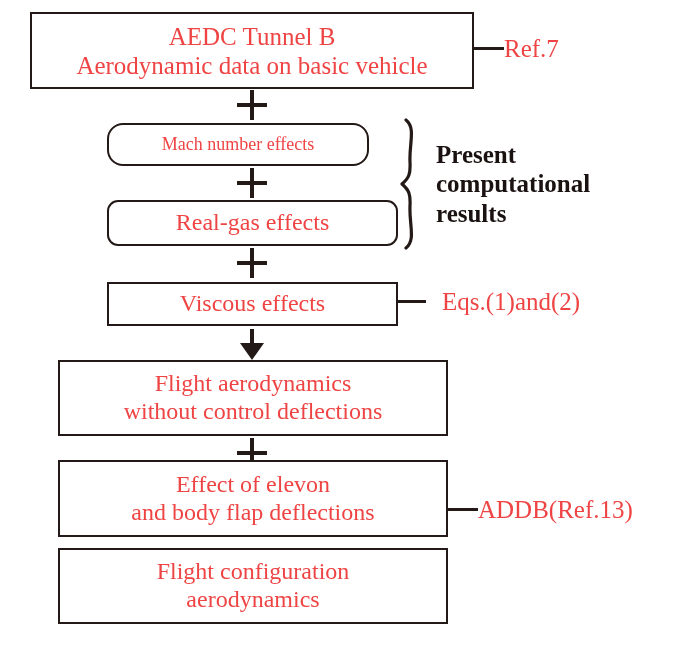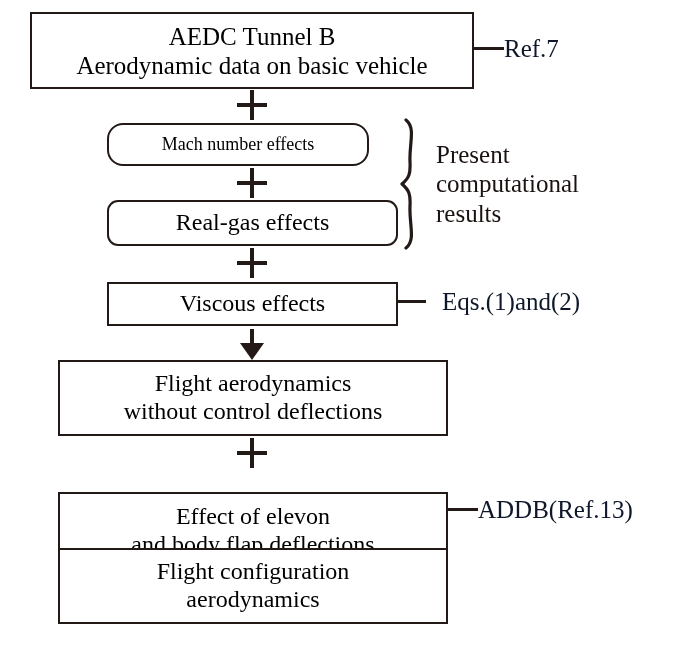--- a/index.html
+++ b/index.html
@@ -23,34 +23,34 @@
     position: absolute;
     box-sizing: border-box;
     border: 2.5px solid #231a17;
     background: #ffffff;
     display: flex;
     flex-direction: column;
     align-items: center;
     justify-content: center;
     text-align: center;
     line-height: 1.16;
-    color: #000000;
+    color: #ef4444;
   }
   .box .line {
     display: block;
     white-space: nowrap;
   }
 
   
   #box-aedc     { left: 30px;  top: 12px;  width: 444px; height: 77px;  font-size: 25px; }
   #box-mach     { left: 107px; top: 123px; width: 262px; height: 43px;  font-size: 18px; border-radius: 16px; }
   #box-realgas  { left: 107px; top: 200px; width: 291px; height: 46px;  font-size: 24px; border-radius: 11px; }
   #box-viscous  { left: 107px; top: 282px; width: 291px; height: 44px;  font-size: 24px; }
   #box-flightaero { left: 58px; top: 360px; width: 390px; height: 76px; font-size: 24px; }
-  #box-elevon   { left: 58px;  top: 492px; width: 390px; height: 77px;  font-size: 24px; }
+  #box-elevon   { left: 58px;  top: 460px; width: 390px; height: 77px;  font-size: 24px; }
   #box-flightcfg{ left: 58px;  top: 548px; width: 390px; height: 76px;  font-size: 24px; }
 
   
   .plus {
     position: absolute;
     width: 30px;
     height: 30px;
   }
   .plus::before, .plus::after {
     content: "";
@@ -101,21 +101,21 @@
     white-space: nowrap;
   }
   .leader .dash {
     display: block;
     height: 3px;
     background: #231a17;
   }
   .leader .leader-text {
     display: block;
     font-size: 25px;
-    color: #0f172a;
+    color: #ef4444;
     line-height: 1;
   }
   #leader-ref7 { left: 474px; top: 36px; }
   #leader-ref7 .dash { width: 30px; }
   #leader-eqs  { left: 398px; top: 289px; gap: 16px; }
   #leader-eqs .dash { width: 28px; }
   #leader-addb { left: 448px; top: 497px; }
   #leader-addb .dash { width: 30px; }
 
   
@@ -133,21 +133,21 @@
     width: 28px;
     height: 132px;
     flex: 0 0 auto;
   }
   #brace-label {
     font-size: 25px;
     line-height: 1.18;
     margin-left: 8px;
     color: #1a1210;
   }
-  #brace-label .line { display: block; white-space: nowrap; }
+  #brace-label .line { display: block; white-space: nowrap; font-weight: bold; }
 </style>
 </head>
 <body>
 
 <div id="flowchart">
 
   <div class="box" id="box-aedc">
     <span class="line">AEDC Tunnel B</span>
     <span class="line">Aerodynamic data on basic vehicle</span>
   </div>

